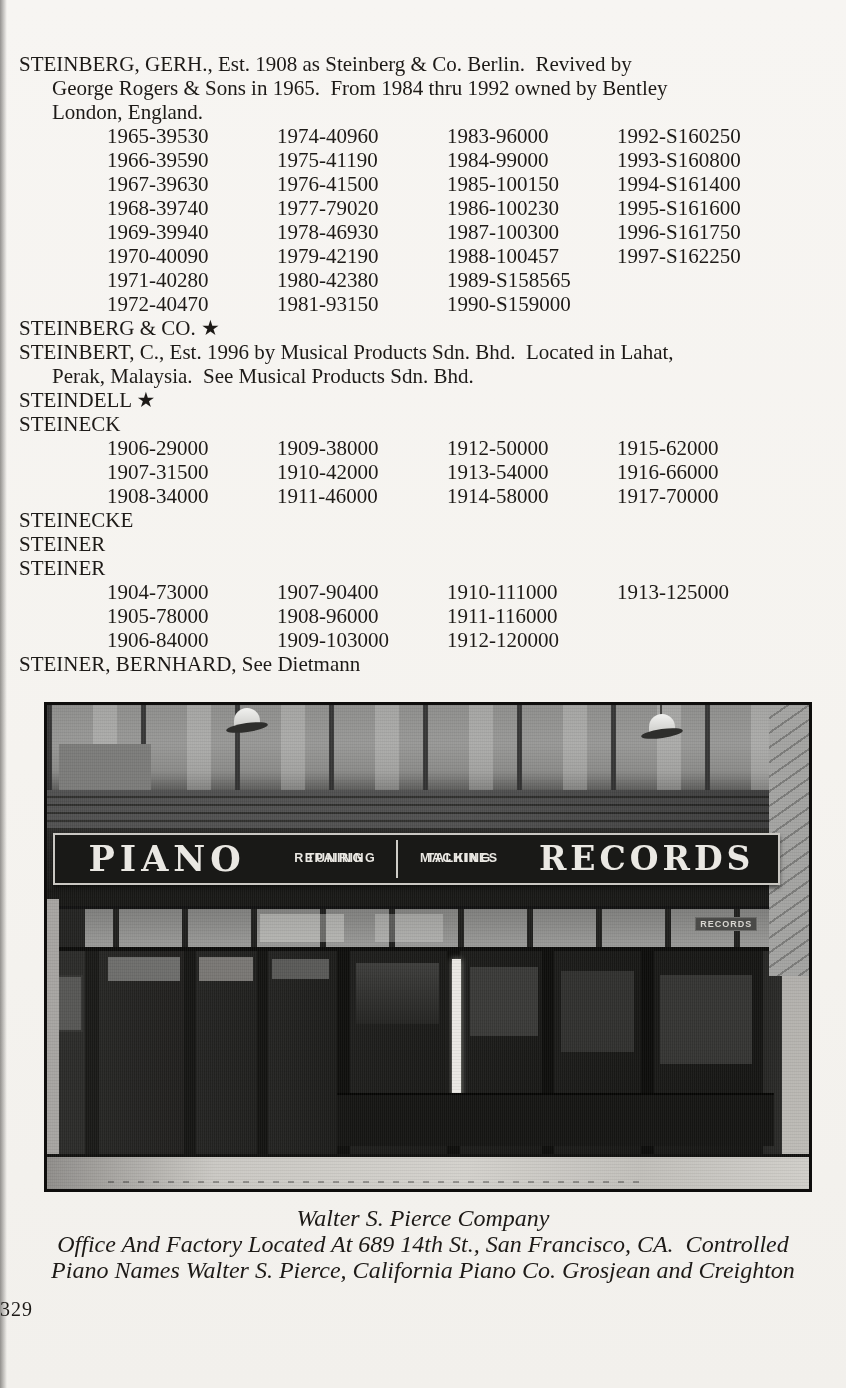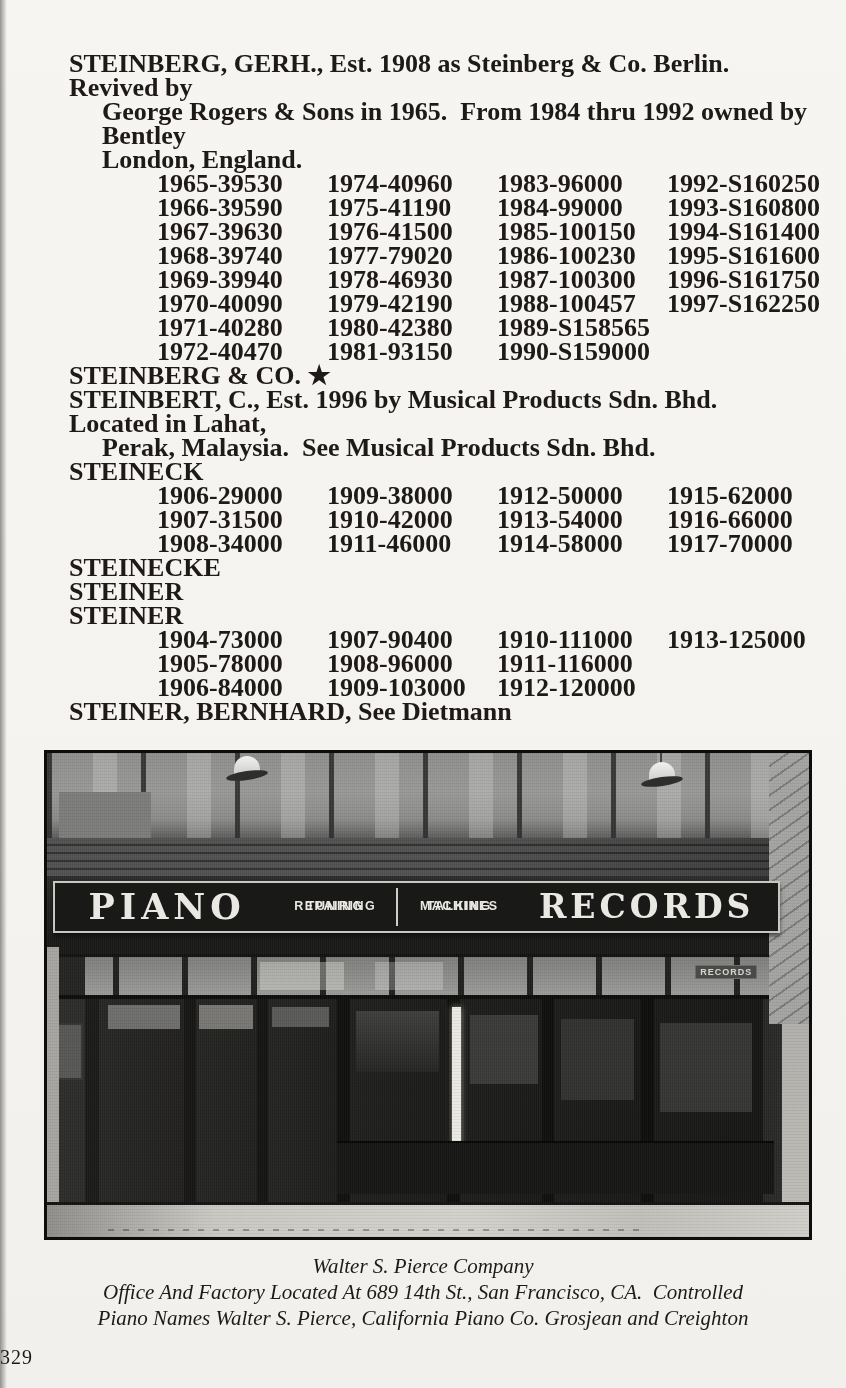--- a/index.html
+++ b/index.html
@@ -8,21 +8,21 @@
     background:linear-gradient(180deg,#f7f5f2 0%,#f5f3ef 55%,#f2f0ec 100%);
     font-family:"Liberation Serif",serif;
     color:#1d1a17;
     position:relative;
   }
   .scan-edge{position:absolute;left:0;top:0;bottom:0;width:7px;
     background:linear-gradient(90deg,rgba(30,28,26,.45),rgba(30,28,26,0));}
   .page{position:relative;width:846px;height:1388px;}
 
   
-  .text-block{padding:52px 38px 0 69px;font-size:26px;line-height:24px;font-weight:bold;}
+  .text-block{padding:52px 38px 0 19px;font-size:21px;line-height:24px;}
   .lines div, .head{white-space:pre-wrap;}
   .hang .lines div:not(:first-child){padding-left:33px;}
   .serials .srow{display:flex;margin-left:88px;}
   .serials .scell{flex:none;width:170px;white-space:pre;}
 
   
   .photo-frame{margin:26px 0 0 44px;width:762px;height:484px;border:3px solid #0e0d0c;
     position:relative;background:#15803d;overflow:hidden;}
   .photo-frame *{position:absolute;}
   .ph-upper{left:0;top:0;width:100%;height:17.5%;
@@ -105,21 +105,21 @@
   .ph-rwall{right:0;top:0;width:5.2%;height:56%;
     background:repeating-linear-gradient(145deg,#a3a3a1 0 10px,#7b7b79 10px 12px);}
   .ph-rwall2{right:0;top:56%;width:3.6%;height:37%;
     background:linear-gradient(180deg,#b1afab,#bdbbb6);}
   .ph-noise{left:0;top:0;width:100%;height:100%;pointer-events:none;
     background:
       repeating-linear-gradient(0deg,rgba(0,0,0,.05) 0 1px,rgba(0,0,0,0) 1px 3px),
       repeating-linear-gradient(90deg,rgba(255,255,255,.045) 0 1px,rgba(0,0,0,0) 1px 2px);}
 
   
-  .caption{margin-top:13px;font-style:italic;font-size:21px;line-height:26px;}
+  .caption{margin-top:13px;font-style:italic;font-size:24px;line-height:26px;}
   .caption div{text-align:center;white-space:pre-wrap;}
   .pageno{margin-top:15px;text-align:left;font-size:20px;letter-spacing:1px;}
 </style>
 </head>
 <body>
 
 <div class="page">
   <div class="scan-edge"></div>
 
   <main class="text-block">
@@ -182,20 +182,21 @@
 
     <div class="head">STEINBERG &amp; CO. ★</div>
 
     <section class="entry hang">
       <div class="lines">
           <div>STEINBERT, C., Est. 1996 by Musical Products Sdn. Bhd.  Located in Lahat,</div>
           <div>Perak, Malaysia.  See Musical Products Sdn. Bhd.</div>
         </div>
     </section>
 
+    <div class="head">STEINDELL ★</div>
     <div class="head">STEINECK</div>
     <div class="serials">
         <div class="srow">
           <span class="scell">1906-29000</span>
           <span class="scell">1909-38000</span>
           <span class="scell">1912-50000</span>
           <span class="scell">1915-62000</span>
         </div>
         <div class="srow">
           <span class="scell">1907-31500</span>

